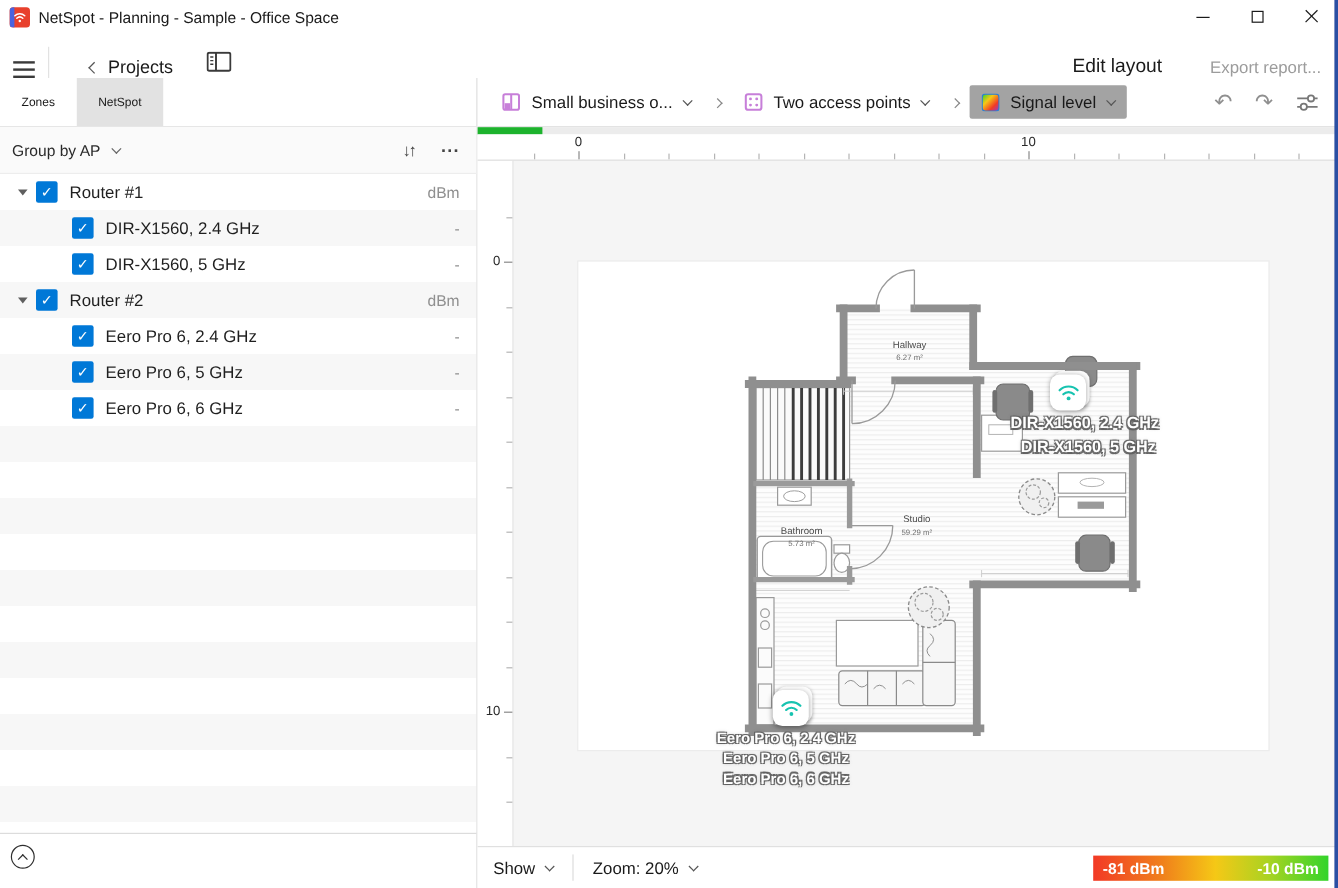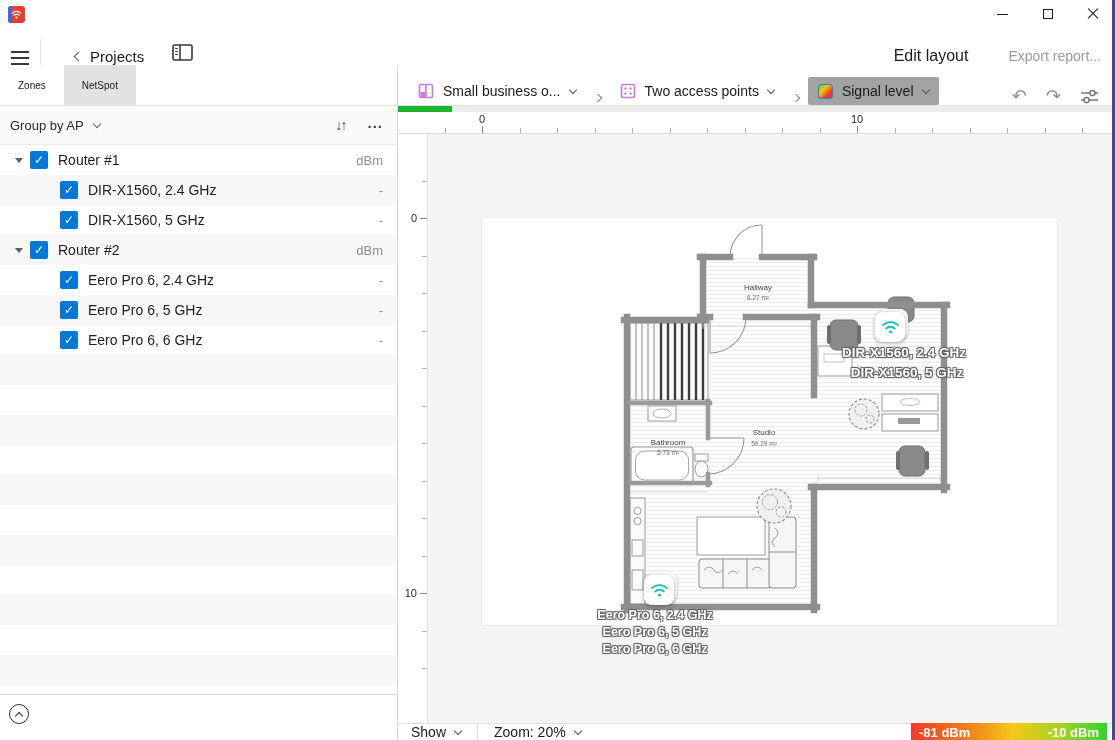--- a/index.html
+++ b/index.html
@@ -57,21 +57,21 @@
   .cb { width:18px; height:18px; border-radius:2px; background:#0078d7; color:#fff; font-size:12px; line-height:18px; text-align:center; flex:0 0 auto; }
   .nrow.child { padding-left:60px; }
   .nlabel { margin-left:10px; font-size:14px; color:#1f1f1f; white-space:nowrap; }
   .nval { margin-left:auto; padding-right:14px; font-size:13px; color:#8f8f8f; }
   .sfooter { height:46px; border-top:1px solid #dcdcdc; display:flex; align-items:flex-start; padding:9px 0 0 9px; }
   .collapse-circ { width:20px; height:20px; border:1.4px solid #2f2f2f; border-radius:50%; display:flex; align-items:center; justify-content:center; }
   .collapse-circ .chev { width:6px; height:6px; border-color:#2f2f2f; transform:rotate(-135deg); margin-top:3px; }
 
   
   .canvascol { flex:1; display:flex; flex-direction:column; min-width:0; background:#fff; }
-  .crumbbar { height:41px; display:flex; align-items:flex-end; border-bottom:1px solid #e3e3e3; padding:0 10px; }
+  .crumbbar { height:41px; display:flex; align-items:center; border-bottom:1px solid #e3e3e3; padding:0 10px; }
   .crumb { display:flex; align-items:center; gap:9px; padding:6px 10px; border-radius:2px; }
   .crumb.selected { background:#a3a3a3; }
   .crumb-label { font-size:14px; color:#1a1a1a; white-space:nowrap; }
   .crumb .chev { width:6px; height:6px; border-color:#555; }
   .crumb-sep { margin:0 9px; }
   .crumb-sep .chev { width:6px; height:6px; border-color:#888; }
   .crumb-actions { margin-left:auto; display:flex; align-items:center; gap:19px; padding-right:6px; }
   .undoredo { font-size:18px; color:#8f8f8f; line-height:1; }
 
   .progress { height:6px; background:#ececec; position:relative; }
@@ -90,21 +90,21 @@
 
   .floorwrap { position:absolute; left:84px; top:84px; width:575px; height:407px; background:#fff; box-shadow:0 0 0 1px #ececec; }
 
   .ap-marker { position:absolute; width:30px; height:30px; z-index:5; }
   .ap-card { position:absolute; inset:0; background:#fff; border-radius:8px; box-shadow:0 1px 4px rgba(0,0,0,.35); display:flex; align-items:center; justify-content:center; }
   .ap-back { position:absolute; left:3px; top:-3px; width:30px; height:30px; background:#fdfdfd; border-radius:8px; box-shadow:0 1px 3px rgba(0,0,0,.25); }
   .ap-label { position:absolute; transform:translateX(-50%); white-space:nowrap; font-weight:bold; color:#fff; z-index:6;
     text-shadow:-1px -1px 0 rgba(95,95,95,.9), 1px -1px 0 rgba(95,95,95,.9), -1px 1px 0 rgba(95,95,95,.9), 1px 1px 0 rgba(95,95,95,.9), 0 0 3px rgba(95,95,95,.6); }
 
   
-  .statusbar { height:17px; border-top:1px solid #e0e0e0; display:flex; align-items:center; background:#fff; padding:0 8px 0 13px; }
+  .statusbar { height:35px; border-top:1px solid #e0e0e0; display:flex; align-items:center; background:#fff; padding:0 8px 0 13px; }
   .sb-item { display:flex; align-items:center; gap:9px; font-size:14px; color:#1a1a1a; }
   .sb-item .chev { width:6px; height:6px; border-color:#555; }
   .sb-div { width:1px; height:22px; background:#ddd; margin:0 16px; }
   .legend { margin-left:auto; width:196px; height:21px; display:flex; align-items:center; justify-content:space-between; padding:0 8px; font-size:13px; font-weight:bold; color:#fff;
     background:linear-gradient(90deg,#f23a26 0%,#f0821b 30%,#f5c816 52%,#a8d322 75%,#33d42c 100%); }
 
   .edge-right { position:absolute; right:0; top:0; bottom:0; width:3px; background:#2b4fa3; z-index:50; }
 </style>
 </head>
 <body>
@@ -114,20 +114,21 @@
   <div class="titlebar">
     <div class="appicon">
       <svg width="11" height="11" viewBox="0 0 12 12">
           <g fill="none" stroke="#fff" stroke-width="1.4" stroke-linecap="round">
             <path d="M1.5 4.5 A 6.5 6.5 0 0 1 10.5 4.5"></path>
             <path d="M3.3 6.8 A 4 4 0 0 1 8.7 6.8"></path>
           </g>
           <circle cx="6" cy="9.3" r="1.1" fill="#fff"></circle>
         </svg>
     </div>
+    <span class="titletext">NetSpot - Planning - Sample - Office Space</span>
     <div class="wincontrols">
       <div class="winbtn">
           <span class="ic-min"></span>
         </div>
       <div class="winbtn">
           <span class="ic-max"></span>
         </div>
       <div class="winbtn">
           <span class="ic-close"></span>
         </div>

